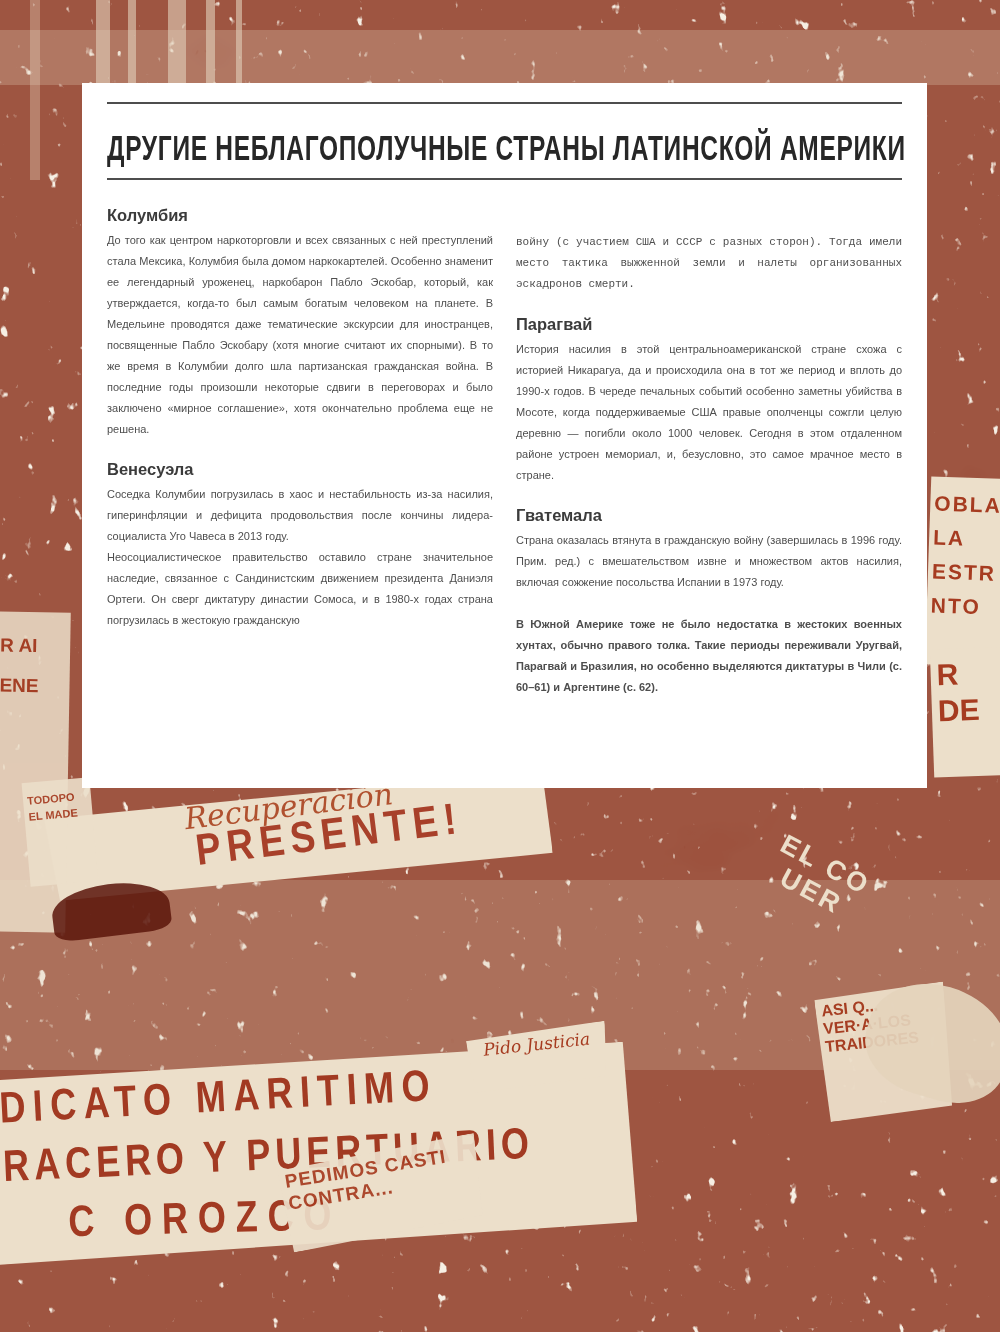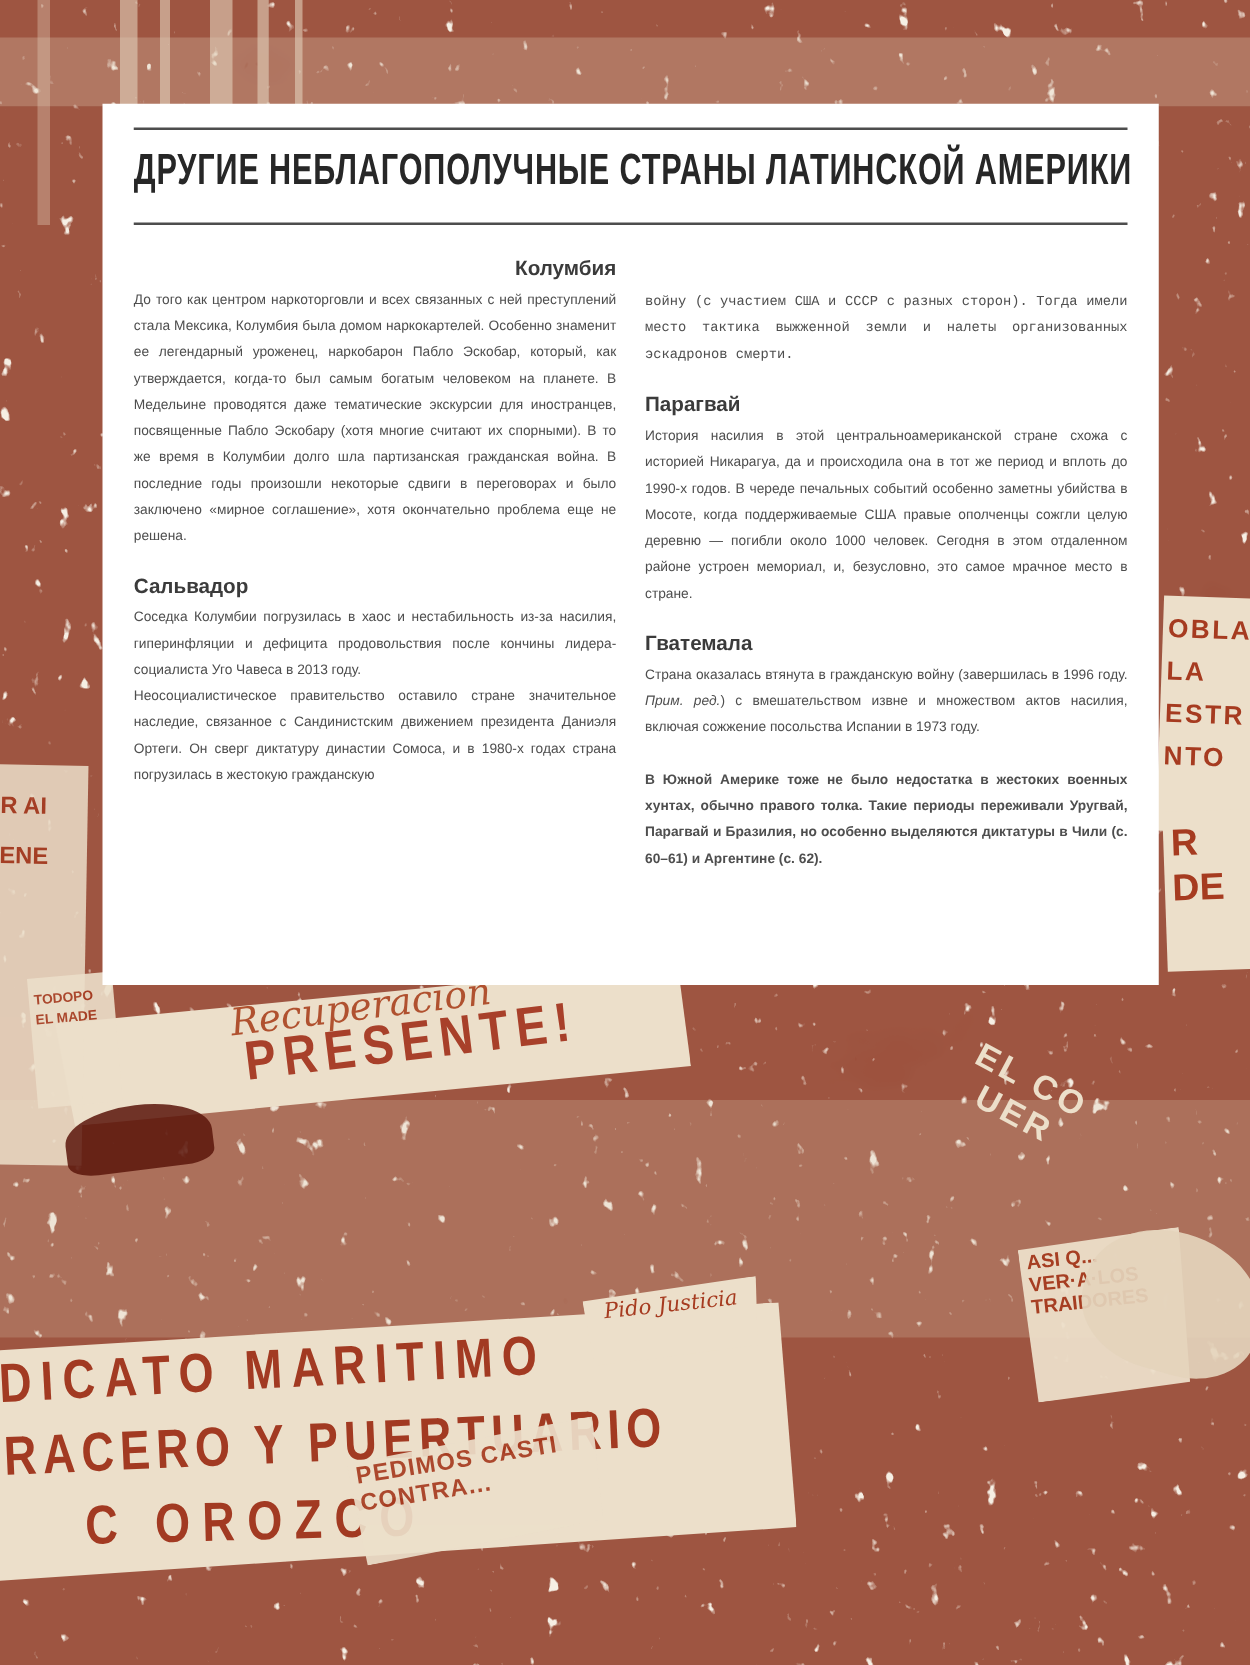--- a/index.html
+++ b/index.html
@@ -54,34 +54,34 @@
     background:#e4d4bc;border-radius:55% 60% 45% 50%;transform:rotate(16deg);opacity:.92;}
   .umbrella-dark{position:absolute;z-index:1;left:52px;top:884px;width:118px;height:52px;
     background:#5a150b;border-radius:50% 50% 20% 20%;transform:rotate(-7deg);opacity:.85;}
   
   .content-box{
     position:absolute;z-index:2;left:82px;top:83px;width:845px;height:705px;
     background:#ffffff;box-sizing:border-box;padding:19px 25px 0 25px;
   }
   .title-rule{height:0;border-top:2px solid #4d4d4d;}
   .page-title{
-    margin:12px 0 10px 0;height:52px;display:flex;align-items:flex-start;
+    margin:12px 0 10px 0;height:52px;display:flex;align-items:flex-end;
   }
   .page-title span{
     font-weight:bold;font-size:35px;color:#272727;letter-spacing:1px;
     transform:scaleX(.70);transform-origin:left center;white-space:nowrap;
   }
   .cols{display:flex;gap:23px;margin-top:26px;}
   .col{width:386px;}
   .sec-heading{font-size:16.5px;font-weight:bold;color:#3b3b3b;margin:20px 0 5px 0;}
-  .sec-heading.first{margin-top:0;text-align:right;}
+  .sec-heading.first{margin-top:0;}
   .body-text{font-size:11px;line-height:21px;color:#4e4e4e;text-align:justify;margin:0;}
   .cont-first{margin-top:26px;font-family:Liberation Mono, monospace;}
   .standalone{margin-top:21px;font-weight:bold;}
-  .it{font-style:italic;}
+  .it{}
 </style>
 </head>
 <body>
 
 <div class="page">
 
   <svg class="bg-photo" width="1000" height="1332" viewBox="0 0 1000 1332" xmlns="http://www.w3.org/2000/svg">
     <defs>
       <filter id="blotch" x="-5%" y="-5%" width="110%" height="110%">
         <feTurbulence type="fractalNoise" baseFrequency="0.006 0.010" numOctaves="4" seed="11"></feTurbulence>
@@ -173,21 +173,21 @@
       <span>ДРУГИЕ НЕБЛАГОПОЛУЧНЫЕ СТРАНЫ ЛАТИНСКОЙ АМЕРИКИ</span>
     </h1>
     <div class="title-rule"></div>
 
     <div class="cols">
 
       <div class="col">
         <h3 class="sec-heading first">Колумбия</h3>
         <p class="body-text">До того как центром наркоторговли и всех связанных с ней преступлений стала Мексика, Колумбия была домом наркокартелей. Особенно знаменит ее легендарный уроженец, наркобарон Пабло Эскобар, который, как утверждается, когда-то был самым богатым человеком на планете. В Медельине проводятся даже тематические экскурсии для иностранцев, посвященные Пабло Эскобару (хотя многие считают их спорными). В то же время в Колумбии долго шла партизанская гражданская война. В последние годы произошли некоторые сдвиги в переговорах и было заключено «мирное соглашение», хотя окончательно проблема еще не решена.</p>
 
-        <h3 class="sec-heading">Сальвадор</h3>
+        <h3 class="sec-heading">Венесуэла</h3>
         <p class="body-text">Соседка Колумбии погрузилась в хаос и нестабильность из-за насилия, гиперинфляции и дефицита продовольствия после кончины лидера-социалиста Уго Чавеса в 2013 году.</p>
 
         <p class="body-text">Неосоциалистическое правительство оставило стране значительное наследие, связанное с Сандинистским движением президента Даниэля Ортеги. Он сверг диктатуру династии Сомоса, и в 1980-х годах страна погрузилась в жестокую гражданскую</p>
       </div>
 
       <div class="col">
         <p class="body-text cont-first">войну (с участием США и СССР с разных сторон). Тогда имели место тактика выжженной земли и налеты организованных эскадронов смерти.</p>
 
         <h3 class="sec-heading">Парагвай</h3>
         <p class="body-text">История насилия в этой центральноамериканской стране схожа с историей Никарагуа, да и происходила она в тот же период и вплоть до 1990-х годов. В череде печальных событий особенно заметны убийства в Мосоте, когда поддерживаемые США правые ополченцы сожгли целую деревню — погибли около 1000 человек. Сегодня в этом отдаленном районе устроен мемориал, и, безусловно, это самое мрачное место в стране.</p>

